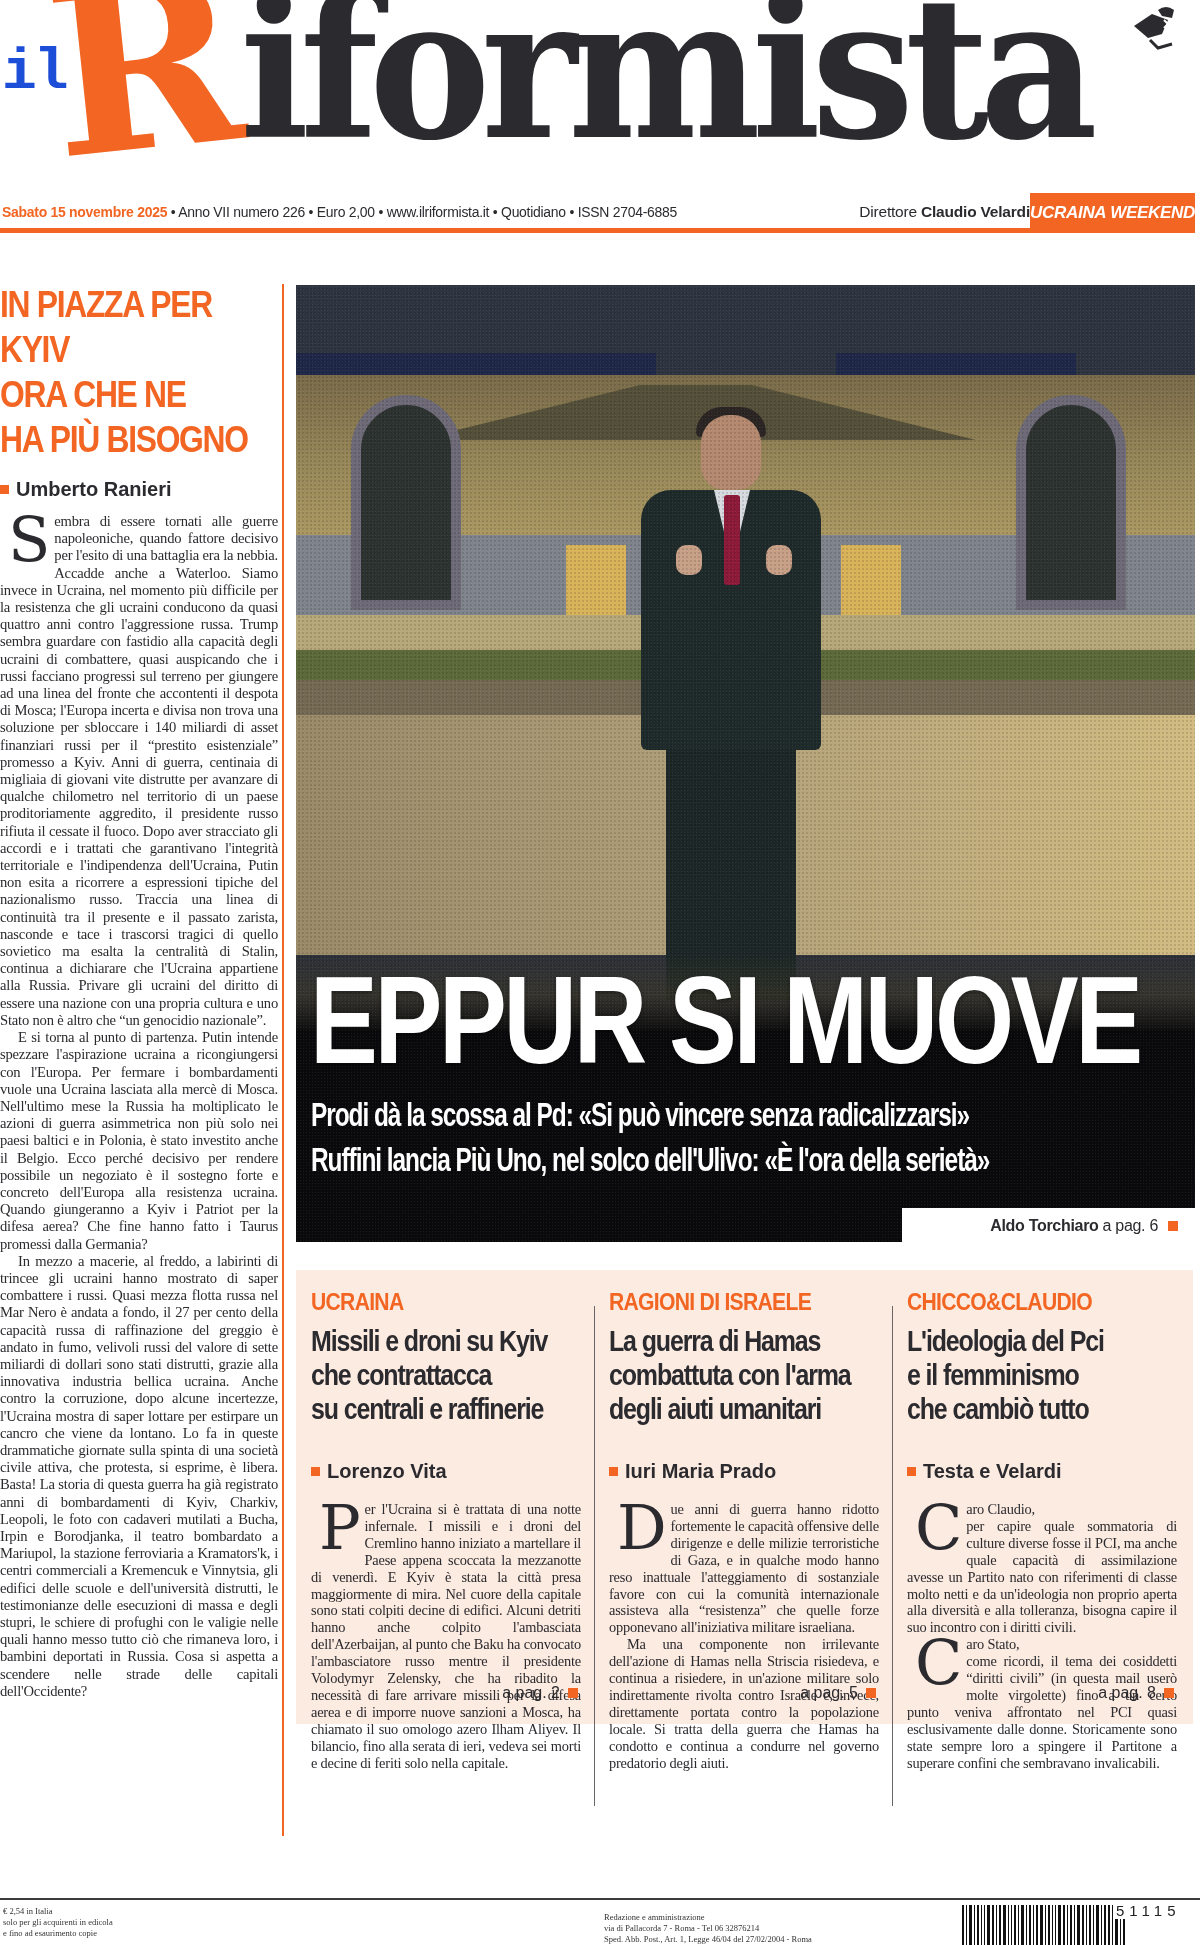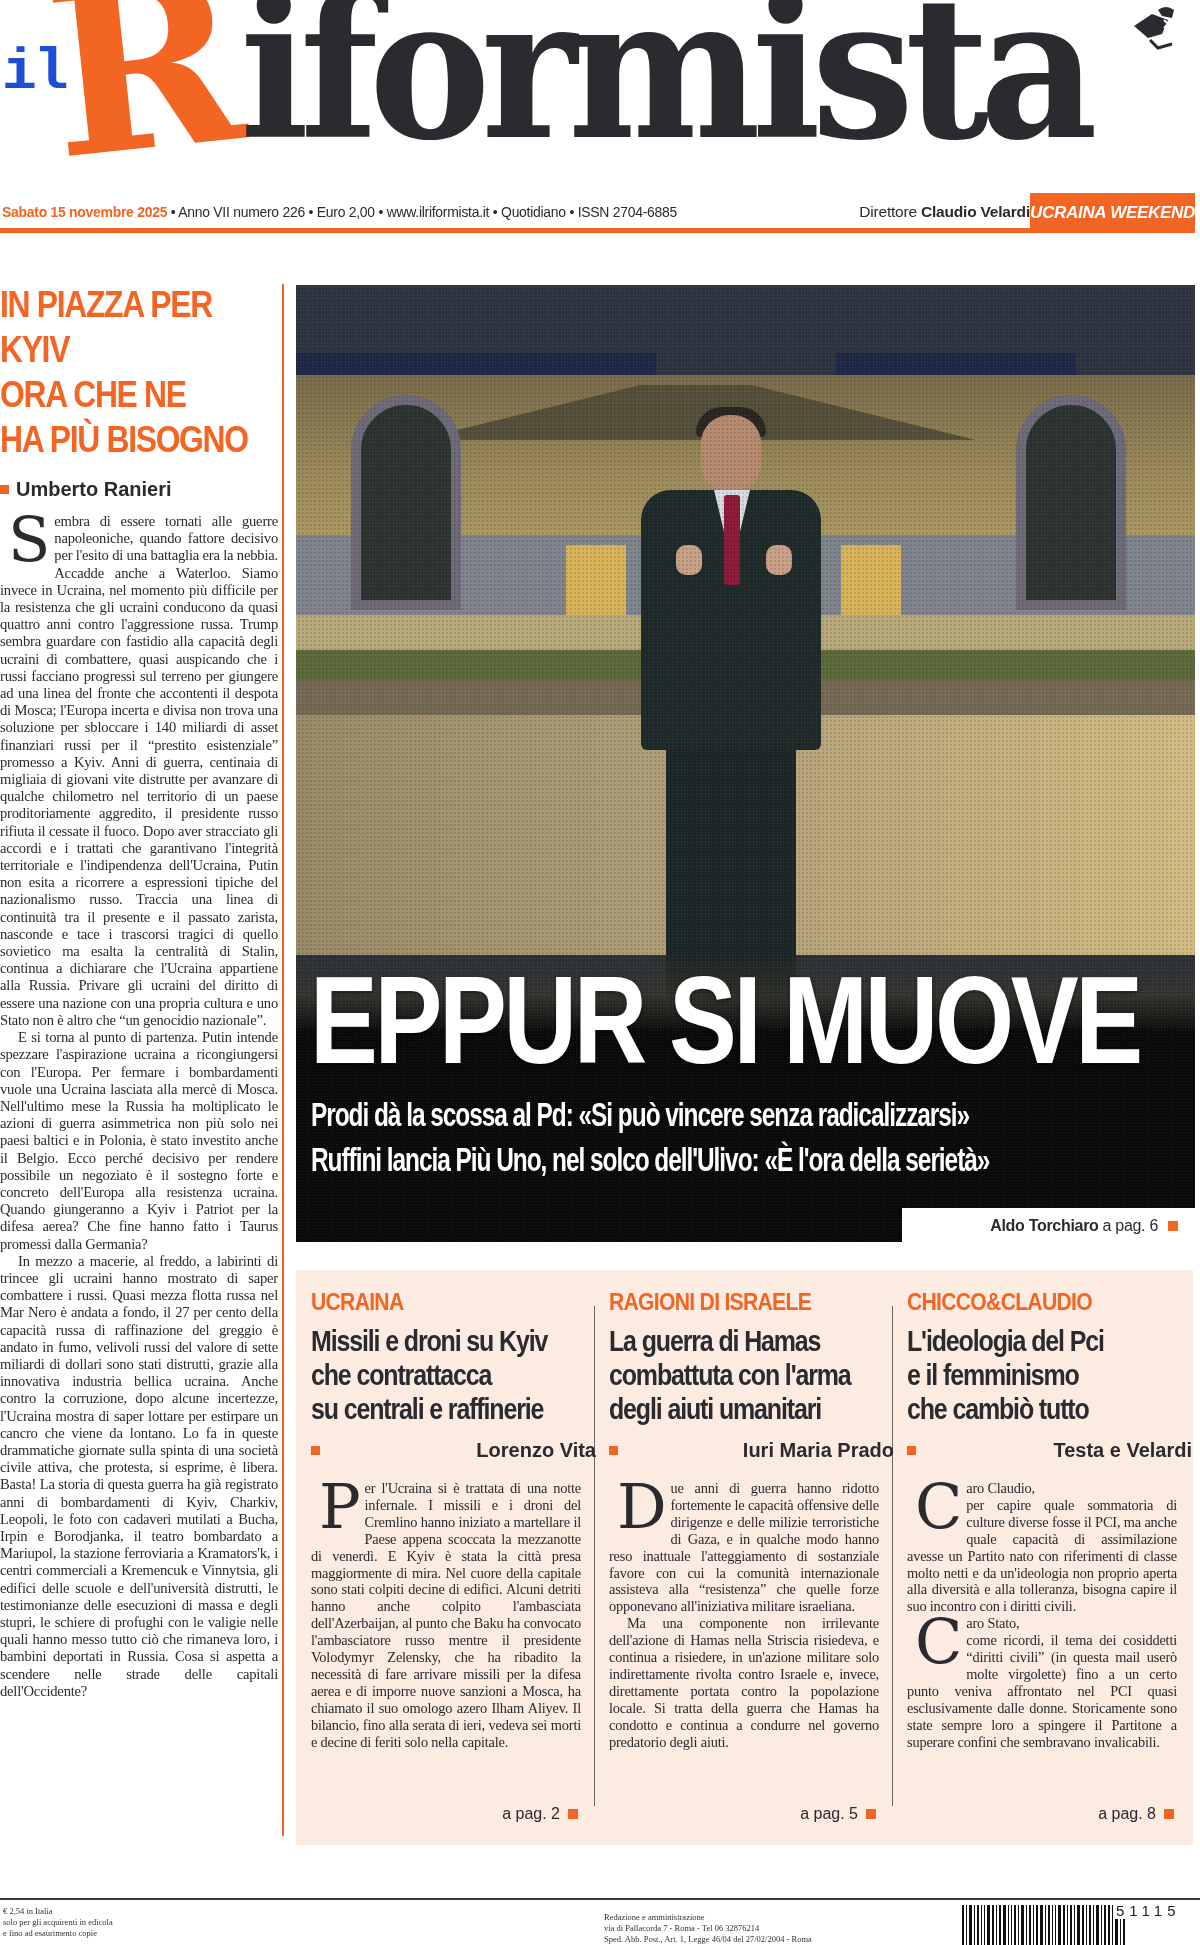--- a/index.html
+++ b/index.html
@@ -60,31 +60,31 @@
   .main-headline { position: absolute; left: 310px; top: 960px; width: 880px; font-family: "Liberation Sans", sans-serif; font-weight: bold; font-size: 124px; line-height: 120px; color: #ffffff; letter-spacing: -4px; white-space: nowrap; transform: scaleX(0.82); transform-origin: left top; text-shadow: 0 2px 6px rgba(0,0,0,0.4); }
   .subhead { position: absolute; left: 311px; width: 1100px; font-family: "Liberation Sans", sans-serif; font-weight: bold; font-size: 33px; line-height: 40px; color: #ffffff; letter-spacing: -1.4px; white-space: nowrap; transform: scaleX(0.74); transform-origin: left top; }
   .subhead.s1 { top: 1095px; }
   .subhead.s2 { top: 1140px; }
   .credit-box { position: absolute; left: 902px; top: 1208px; width: 293px; height: 40px; background: #ffffff; }
   .credit { position: absolute; right: 22px; top: 1217px; font-family: "Liberation Sans", sans-serif; font-size: 16px; color: #2b2a2e; white-space: nowrap; display: flex; align-items: center; gap: 4px; letter-spacing: -0.3px; }
   .credit b { font-weight: bold; }
   .credit .sq { width: 10px; height: 10px; background: #f26522; display: inline-block; margin-left: 6px; }
 
   
-  .panel { position: absolute; left: 296px; top: 1270px; width: 897px; height: 575px; background: #fcebe1; }
+  .panel { position: absolute; left: 296px; top: 1270px; width: 897px; height: 454px; background: #fcebe1; }
   .col { position: absolute; top: 0; width: 285px; height: 100%; }
   .col.c1 { left: 15px; }
   .col.c2 { left: 313px; }
   .col.c3 { left: 611px; }
   .col-divider { position: absolute; top: 36px; width: 1px; height: 500px; background: #6a6668; }
   .col-divider.d1 { left: 298px; }
   .col-divider.d2 { left: 596px; }
   .kicker { margin-top: 18px; font-family: "Liberation Sans", sans-serif; font-weight: bold; font-size: 24px; color: #f26522; letter-spacing: -0.8px; transform: scaleX(0.88); transform-origin: left top; white-space: nowrap; }
   .col-title { margin-top: 8px; font-family: "Liberation Sans", sans-serif; font-weight: bold; font-size: 29px; line-height: 34px; color: #2b2a2e; letter-spacing: -1.3px; transform: scaleX(0.86); transform-origin: left top; width: 330px; white-space: nowrap; }
-  .col .byline { margin-top: 13px; justify-content: space-between; }
+  .col .byline { margin-top: 34px; }
   .col .body-text { margin-top: 18px; width: 270px; font-size: 14.4px; line-height: 16.9px; letter-spacing: -0.2px; }
   .pageref { position: absolute; right: 18px; bottom: 22px; font-family: "Liberation Sans", sans-serif; font-size: 16px; color: #2b2a2e; display: flex; align-items: center; gap: 8px; }
   .pageref .sq { width: 10px; height: 10px; background: #f26522; display: inline-block; }
 
   
   .footer-rule { position: absolute; left: 0; top: 1898px; width: 1200px; height: 2px; background: #3b3b3b; }
   .footer-left, .footer-mid { position: absolute; top: 1906px; font-family: "Liberation Serif", serif; font-size: 8.5px; line-height: 11px; color: #333; }
   .footer-left { left: 3px; }
   .footer-mid { left: 604px; margin-top: 6px; }
   .barcode { position: absolute; left: 962px; top: 1905px; width: 200px; height: 40px; display: flex; align-items: flex-end; gap: 0; }

